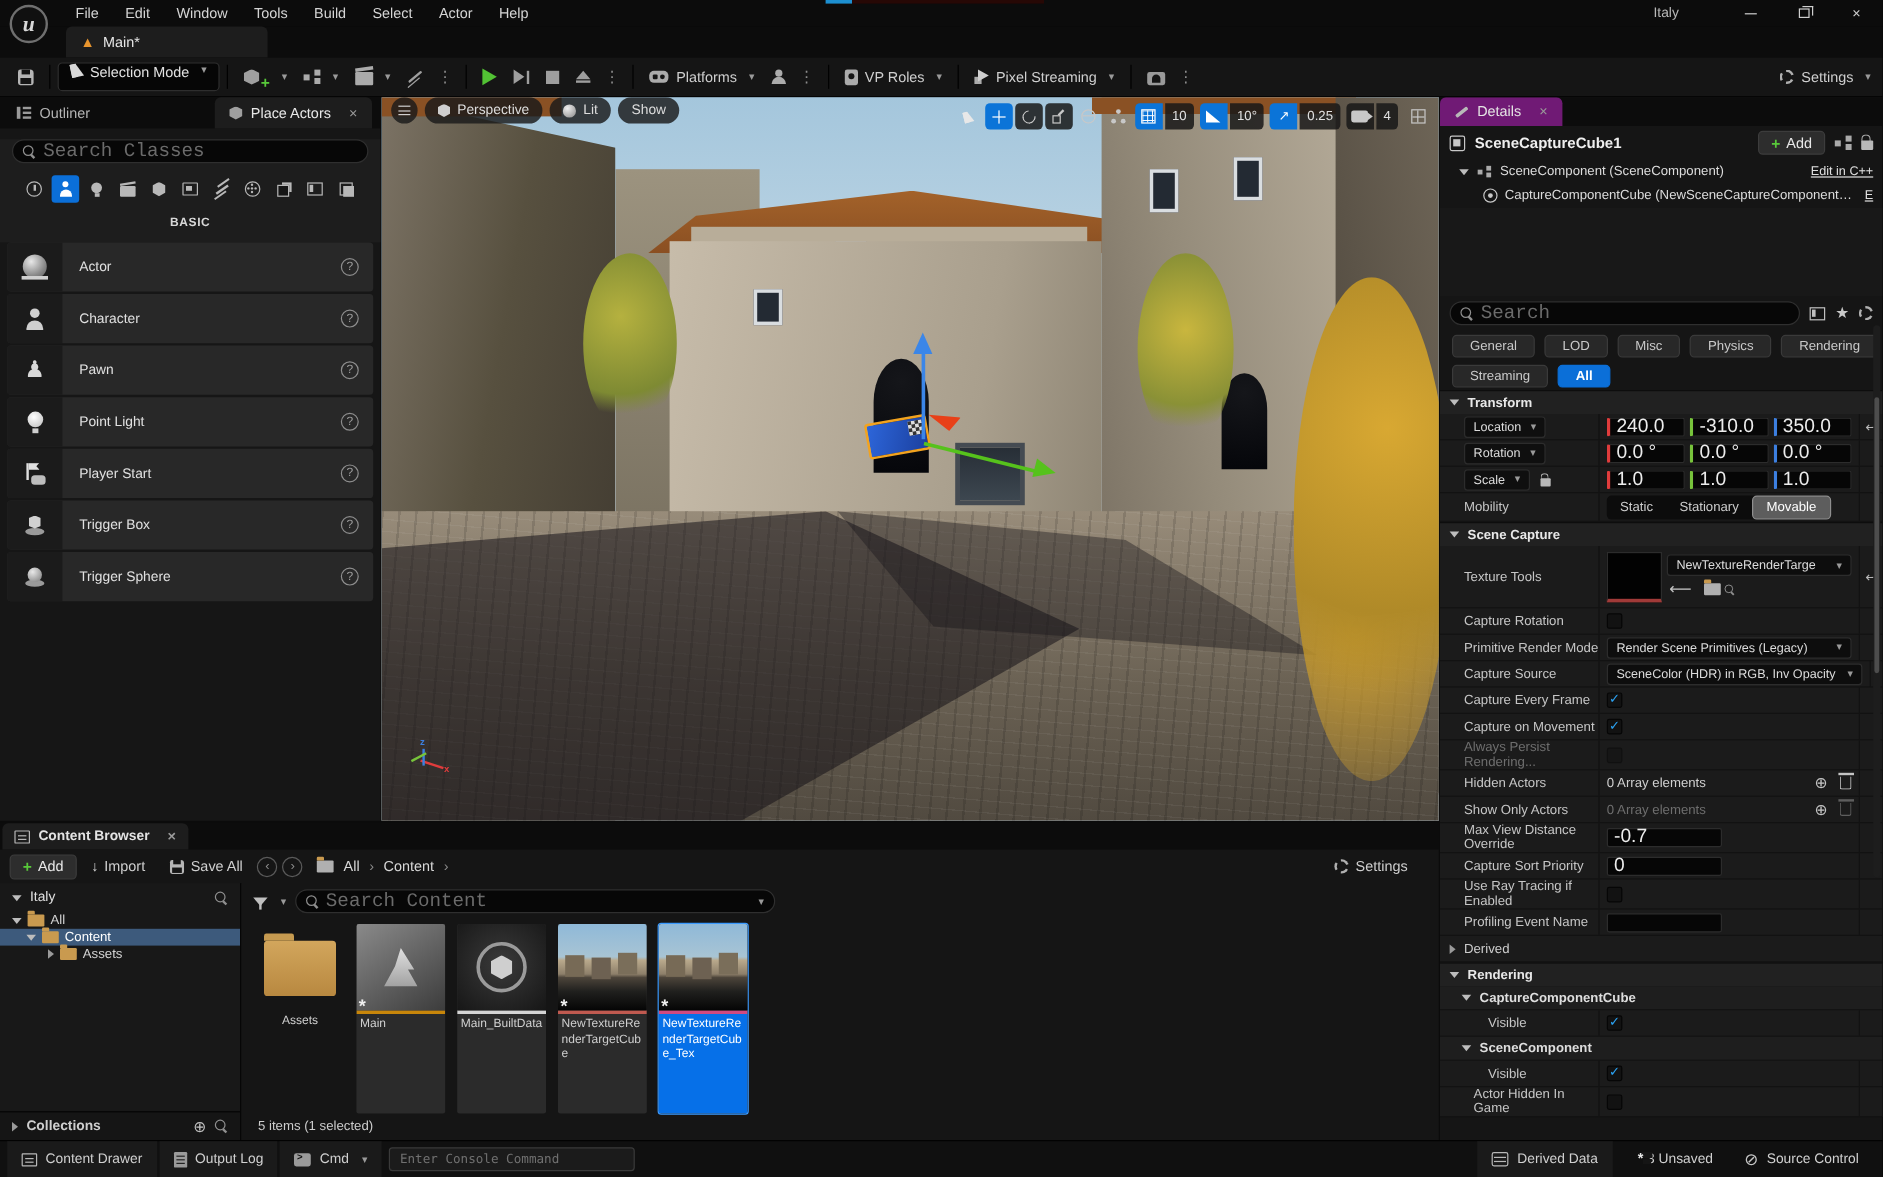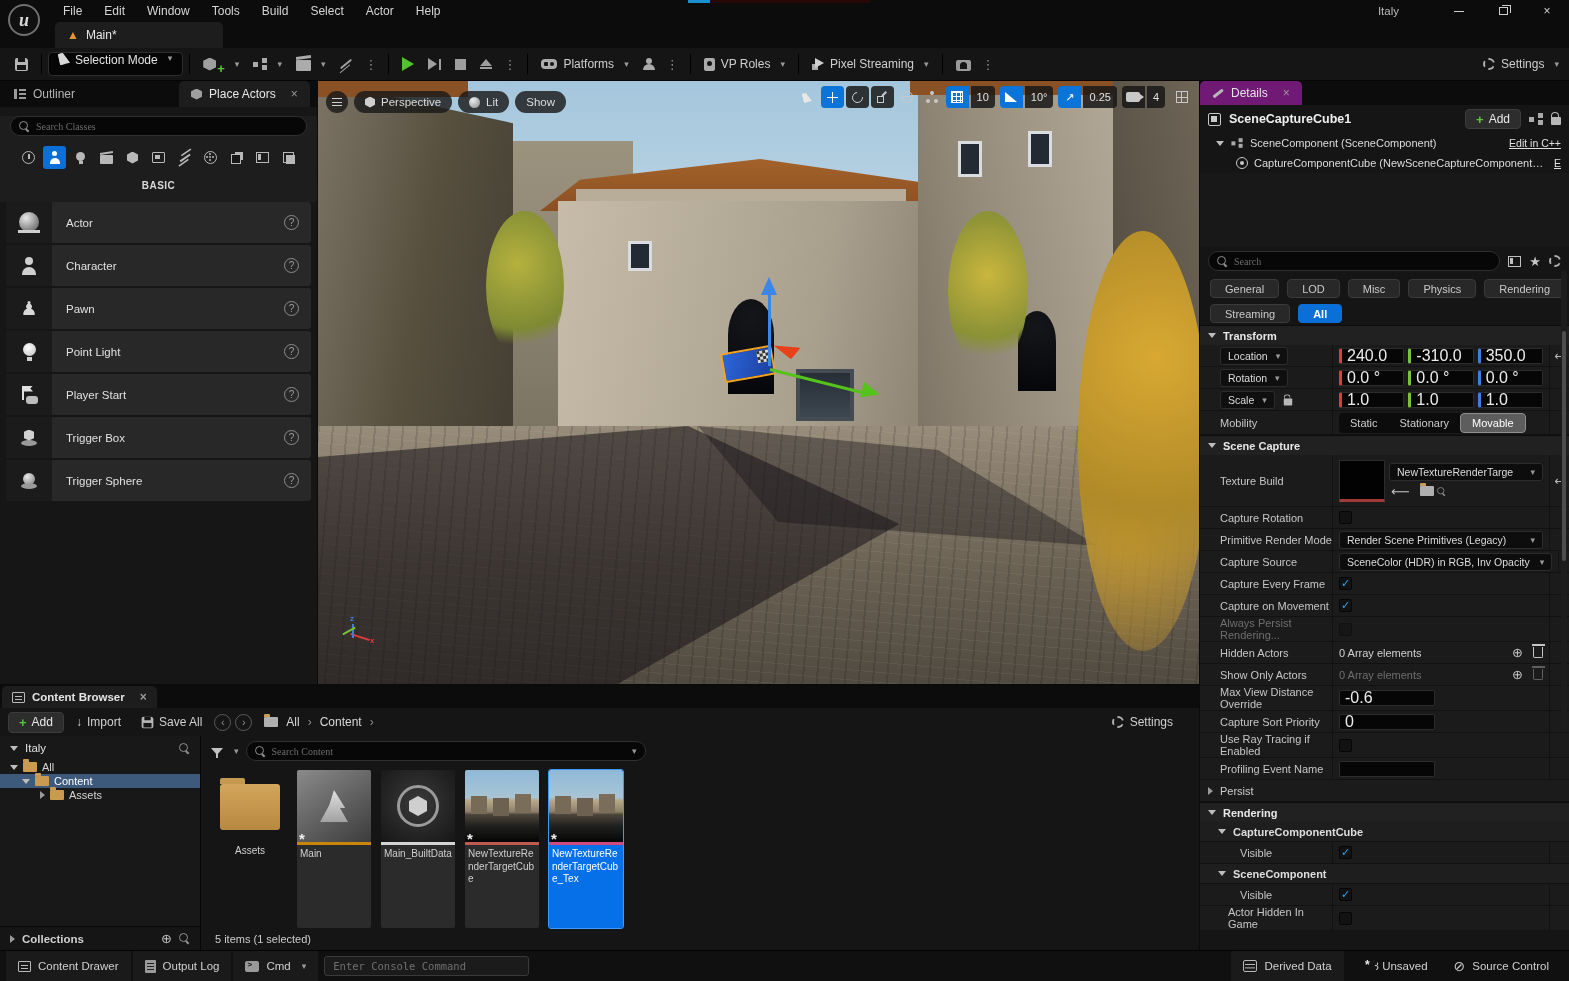--- a/index.html
+++ b/index.html
@@ -10,21 +10,21 @@
   
   .vsep { width:1px; height:20px; background:#010101; margin:0 6px; }
   .caret { font-size:9px; color:#9a9a9a; margin-left:4px; }
   .dots { color:#8d8d8d; font-size:13px; padding:0 4px; letter-spacing:1px; }
   .magnifier { position:relative; width:11px; height:11px; flex:none; }
   .magnifier::before { content:''; position:absolute; left:0; top:0; width:7px; height:7px; border:1.5px solid #8f8f8f; border-radius:50%; }
   .magnifier::after { content:''; position:absolute; left:7px; top:7px; width:4px; height:1.5px; background:#8f8f8f; transform:rotate(45deg); transform-origin:left center; }
   .gearIcon { width:12px; height:12px; border:2px dashed #b0b0b0; border-radius:50%; flex:none; }
   .cb { width:13px; height:13px; background:#121212; border:1px solid #060606; border-radius:2px; display:flex; align-items:center; justify-content:center; font-size:11px; font-weight:bold; color:#2ba2f2; line-height:1; }
   .searchpill { display:flex; align-items:center; gap:6px; background:#070707; border:1px solid #2f2f2f; border-radius:10px; height:20px; padding:0 8px; }
-  .searchpill input { flex:1; background:transparent; border:0; outline:none; color:#cfcfcf; font-size:10px; font-family:Liberation Serif, serif; }
+  .searchpill input { flex:1; background:transparent; border:0; outline:none; color:#cfcfcf; font-size:16px; font-family:Liberation Mono, monospace; }
   .searchpill input::placeholder { color:#6b6b6b; }
   .folderIcon { position:relative; width:14px; height:10px; background:#c99a4f; border-radius:1px; flex:none; }
   .folderIcon::before { content:''; position:absolute; top:-3px; left:0; width:6px; height:3px; background:#c99a4f; border-radius:1px 1px 0 0; }
   .triR { width:0; height:0; border-left:5px solid #9a9a9a; border-top:4px solid transparent; border-bottom:4px solid transparent; flex:none; }
   .triD { width:0; height:0; border-top:5px solid #bdbdbd; border-left:4px solid transparent; border-right:4px solid transparent; flex:none; }
 
   
   #titlebar { position:absolute; left:0; top:0; width:1569px; height:22px; background:#0c0c0c; display:flex; align-items:center; }
   #logo { position:absolute; left:8px; top:4px; width:32px; height:32px; border:2px solid #6f6f6f; border-radius:50%; background:#101010; display:flex; align-items:center; justify-content:center; font-family:"Liberation Serif",serif; font-style:italic; font-weight:bold; font-size:18px; color:#d8d8d8; z-index:5; }
   #menu { display:flex; margin-left:52px; }
@@ -138,21 +138,21 @@
   .trigBoxG { position:relative; width:20px; height:16px; }
   .trigBoxG::before { content:''; position:absolute; left:2px; bottom:0; width:16px; height:6px; background:#9a9a9a; border-radius:50%; }
   .trigBoxG::after { content:''; position:absolute; left:5px; top:0; width:10px; height:11px; background:#d0d0d0; clip-path:polygon(50% 0,100% 20%,100% 80%,50% 100%,0 80%,0 20%); }
   .trigSphG { position:relative; width:20px; height:16px; }
   .trigSphG::before { content:''; position:absolute; left:2px; bottom:0; width:16px; height:6px; background:#9a9a9a; border-radius:50%; }
   .trigSphG::after { content:''; position:absolute; left:4px; top:0; width:12px; height:12px; background:radial-gradient(circle at 35% 30%, #e8e8e8, #777); border-radius:50%; }
 
   
   #viewport { position:absolute; left:318px; top:81px; width:881px; height:603px; overflow:hidden; background:linear-gradient(#a4c6dc, #cfe0ea 45%); }
   .bldg { position:absolute; }
-  #vp-toolbar { position:absolute; left:0; top:0; width:100%; height:32px; display:flex; align-items:flex-end; padding:0 8px; z-index:40; }
+  #vp-toolbar { position:absolute; left:0; top:0; width:100%; height:32px; display:flex; align-items:flex-start; padding:0 8px; z-index:40; }
   .vpill { display:flex; align-items:center; gap:6px; background:rgba(26,26,26,0.82); border-radius:12px; height:22px; padding:0 11px; color:#dcdcdc; font-size:11.5px; margin-right:6px; }
   .vround { width:22px; height:22px; border-radius:50%; background:rgba(26,26,26,0.82); display:flex; align-items:center; justify-content:center; margin-right:6px; }
   .ham { width:10px; height:8px; border-top:1.5px solid #cfcfcf; border-bottom:1.5px solid #cfcfcf; position:relative; }
   .ham::before { content:''; position:absolute; left:0; top:2.7px; width:10px; height:1.5px; background:#cfcfcf; }
   .vcube { width:10px; height:11px; background:#cfcfcf; clip-path:polygon(50% 0,100% 25%,100% 75%,50% 100%,0 75%,0 25%); }
   .vsphere { width:11px; height:11px; border-radius:50%; background:radial-gradient(circle at 35% 30%, #eee, #888); }
   #vp-tools { position:absolute; right:6px; top:5px; display:flex; align-items:center; gap:2px; z-index:41; }
   .vtool { width:23px; height:22px; border-radius:4px; background:rgba(24,24,24,0.85); display:flex; align-items:center; justify-content:center; color:#c8c8c8; font-size:11px; }
   .vtool.on { background:#0b74d8; color:#fff; }
   .vtool.naked { background:transparent; }
@@ -761,21 +761,21 @@
         </span>
       </span>
       <span class="dreset"></span>
     </div>
 
     <div class="sect">
       <span class="triD"></span>
         <span>Scene Capture</span>
     </div>
     <div class="drow" style="min-height:52px;">
-      <span class="dlab">Texture Build</span>
+      <span class="dlab">Texture Tools</span>
       <span class="dval" style="align-items:center;">
         <span class="thumb"></span>
         <span style="display:flex;flex-direction:column;gap:3px;flex:1;min-width:0;">
           <span class="dd">
               <span class="txt">NewTextureRenderTarge</span>
               <span class="caret">▾</span>
             </span>
           <span style="display:flex;gap:10px;padding-left:2px;">
             <span class="arrIc">⟵</span>
             <span style="display:flex;align-items:center;gap:2px;">
@@ -849,21 +849,21 @@
       <span class="dval">
         <span class="dimtxt" style="font-size:11px;flex:1;">0 Array elements</span>
         <span class="arrIc dimtxt">⊕</span>
         <span class="trash dim"></span>
       </span>
       <span class="dreset"></span>
     </div>
     <div class="drow">
       <span class="dlab">Max View Distance Override</span>
       <span class="dval">
-          <span class="numf lone">-0.6</span>
+          <span class="numf lone">-0.7</span>
         </span>
       <span class="dreset"></span>
     </div>
     <div class="drow">
       <span class="dlab">Capture Sort Priority</span>
       <span class="dval">
           <span class="numf lone">0</span>
         </span>
       <span class="dreset"></span>
     </div>
@@ -876,21 +876,21 @@
     </div>
     <div class="drow">
       <span class="dlab">Profiling Event Name</span>
       <span class="dval">
           <span class="inputbox"></span>
         </span>
       <span class="dreset"></span>
     </div>
     <div class="drow" style="padding-left:8px;gap:7px;">
       <span class="triR"></span>
-        <span style="font-size:11px;color:#cdcdcd;">Persist</span>
+        <span style="font-size:11px;color:#cdcdcd;">Derived</span>
     </div>
 
     <div class="sect">
       <span class="triD"></span>
         <span>Rendering</span>
     </div>
     <div class="subhead">
       <span class="triD"></span>
         <span>CaptureComponentCube</span>
     </div>

